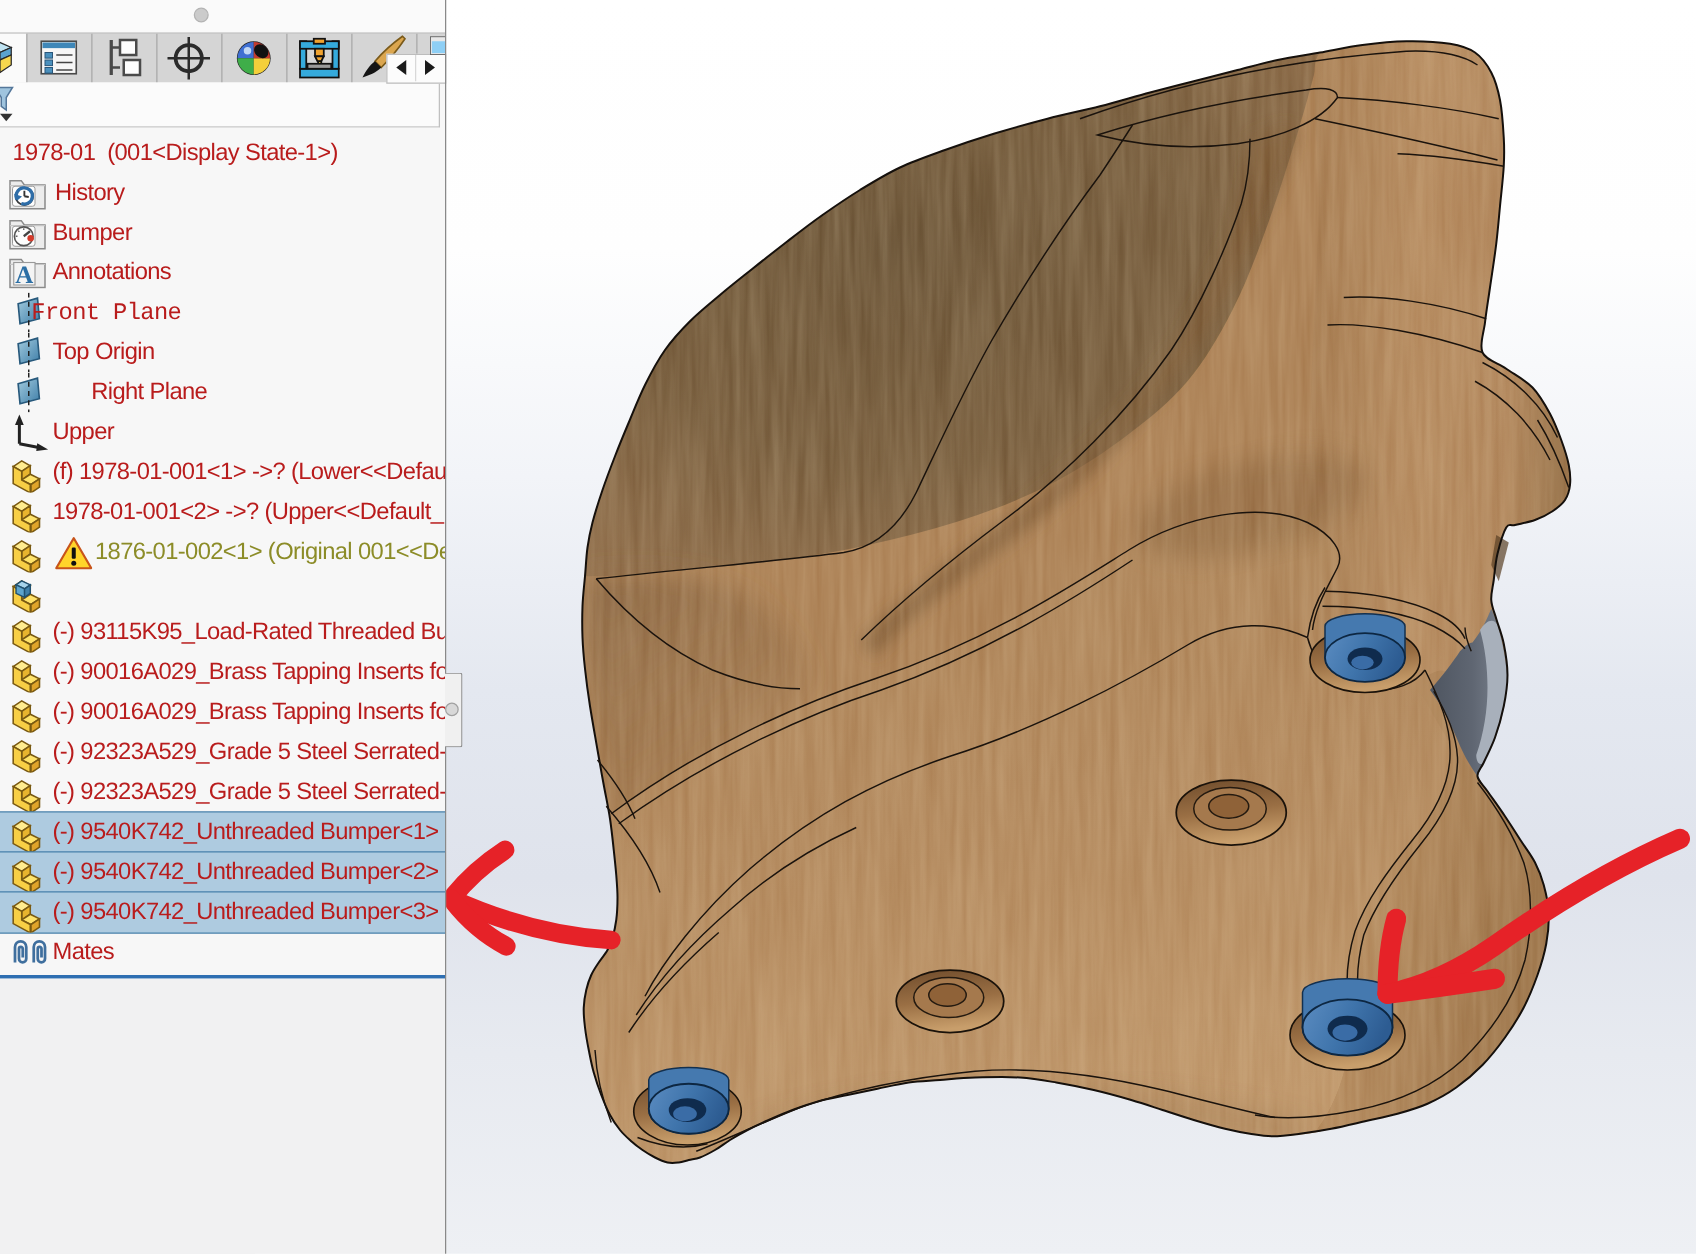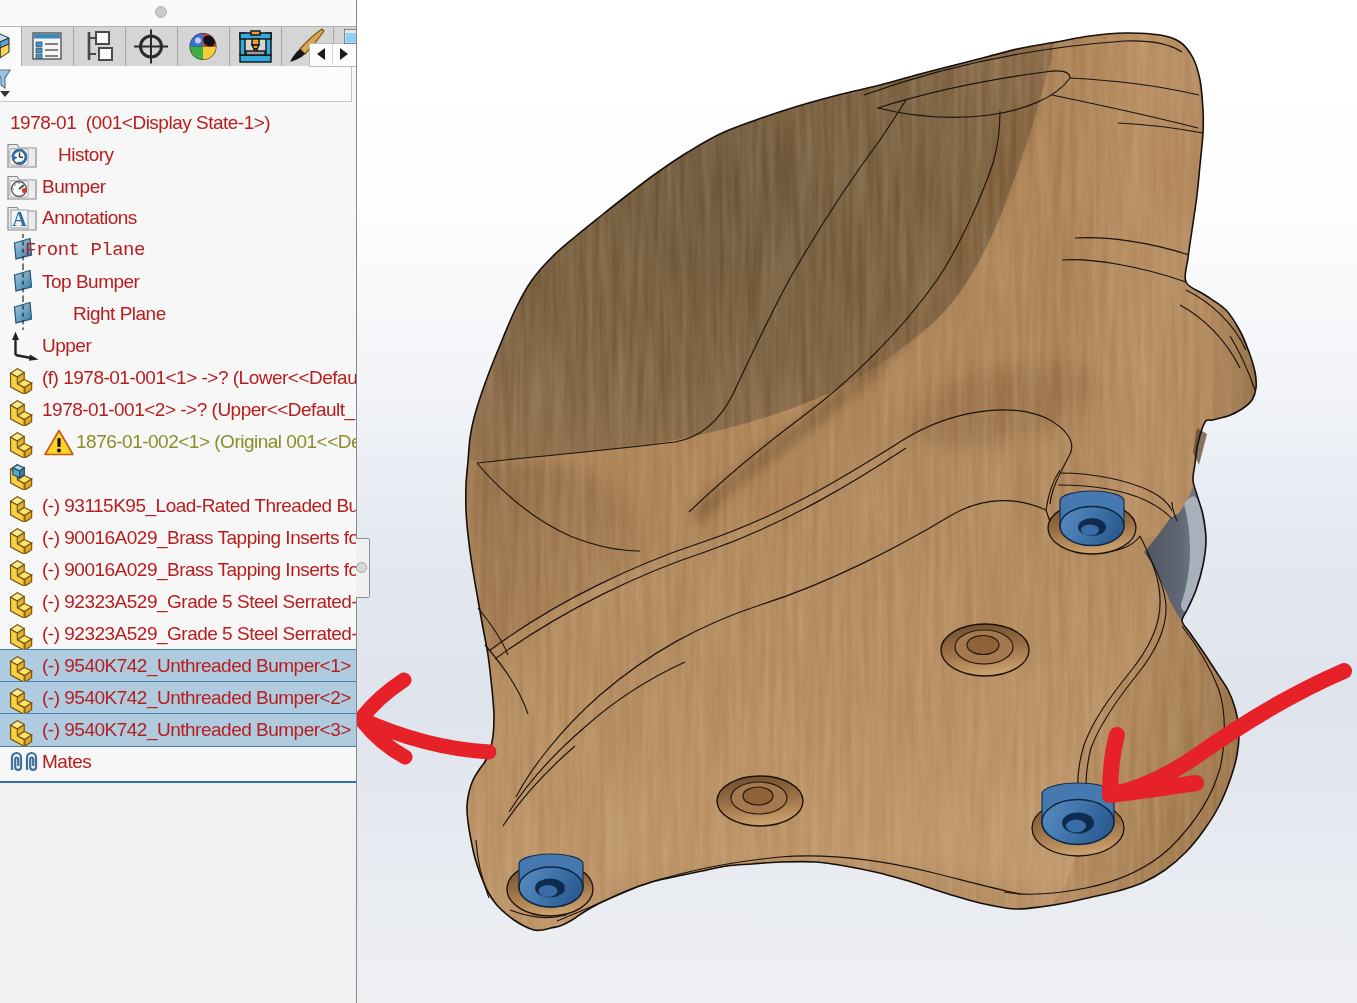--- a/index.html
+++ b/index.html
@@ -286,21 +286,21 @@
 <div class="row" style="top:139px">
     <svg class="ric" style="left:7px;top:3px" width="30" height="26" viewBox="0 0 30 26">
       <path d="M1,6 L1,2.5 L10,2.5 L12.5,6 L29,6 L29,25 L1,25 Z" fill="#ececec" stroke="#8a8a8a" stroke-width="1.2"></path>
       <path d="M1,6.5 L29,6.5" stroke="#c6c6c6" stroke-width="1"></path>
       <rect x="3" y="7" width="18" height="16" rx="2" fill="#fdfdfd" stroke="#9a9a9a" stroke-width="0.8"></rect>
       <circle cx="12.5" cy="15" r="7" fill="#fff" stroke="#3a3a3a" stroke-width="1.4"></circle>
       <path d="M6.5,17.5 A6.5,6.5 0 1 1 10,20.8" fill="none" stroke="#2e6da8" stroke-width="2.6"></path>
       <path d="M4.2,13 L6.6,18.6 L10.6,15.2 Z" fill="#2e6da8"></path>
       <path d="M12.5,15 L12.5,10.6 M12.5,15 L16,15.6" stroke="#333" stroke-width="1.5"></path>
     </svg>
-    <span class="rt" style="left:58px;">History</span>
+    <span class="rt" style="left:44px;">History</span>
   </div>
 <div class="row" style="top:171px">
     <svg class="ric" style="left:7px;top:3px" width="30" height="26" viewBox="0 0 30 26">
       <path d="M1,6 L1,2.5 L10,2.5 L12.5,6 L29,6 L29,25 L1,25 Z" fill="#ececec" stroke="#8a8a8a" stroke-width="1.2"></path>
       <path d="M1,6.5 L29,6.5" stroke="#c6c6c6" stroke-width="1"></path>
       <rect x="3" y="7" width="18" height="16" rx="2" fill="#fdfdfd" stroke="#9a9a9a" stroke-width="0.8"></rect>
       <circle cx="12" cy="15" r="7.5" fill="#fdfdfd" stroke="#555" stroke-width="1.3"></circle>
       <path d="M12,15 L17,11" stroke="#444" stroke-width="1.8"></path>
       <circle cx="17.5" cy="16.5" r="2.6" fill="#d43a2a"></circle>
       <path d="M12,8.5 L12,10 M5.5,15 L7,15 M7.5,10.5 L8.5,11.5" stroke="#666" stroke-width="1.1"></path>
@@ -333,21 +333,21 @@
     <svg class="ric" style="left:10px;top:0" width="28" height="32" viewBox="0 0 28 32">
       <defs>
         <linearGradient id="plG140655932261552" x1="0" y1="0" x2="1" y2="1">
           <stop offset="0" stop-color="#a3cbdf"></stop>
           <stop offset="1" stop-color="#3e7ea8"></stop>
         </linearGradient>
       </defs>
       <path d="M4.5,9 L20,4.5 L21.5,21 L6,25 Z" fill="url(#plG140655932261552)" stroke="#27597c" stroke-width="1.3"></path>
       <line x1="13" y1="0" x2="13" y2="32" stroke="#1a1a1a" stroke-width="1.15" stroke-dasharray="4,3.4"></line>
     </svg>
-    <span class="rt" style="left:42px;">Top Bumper</span>
+    <span class="rt" style="left:42px;">Top Origin</span>
   </div>
 <div class="row" style="top:298px">
     <svg class="ric" style="left:10px;top:0" width="28" height="32" viewBox="0 0 28 32">
       <defs>
         <linearGradient id="plG140655932261552" x1="0" y1="0" x2="1" y2="1">
           <stop offset="0" stop-color="#a3cbdf"></stop>
           <stop offset="1" stop-color="#3e7ea8"></stop>
         </linearGradient>
       </defs>
       <path d="M4.5,9 L20,4.5 L21.5,21 L6,25 Z" fill="url(#plG140655932261552)" stroke="#27597c" stroke-width="1.3"></path>

